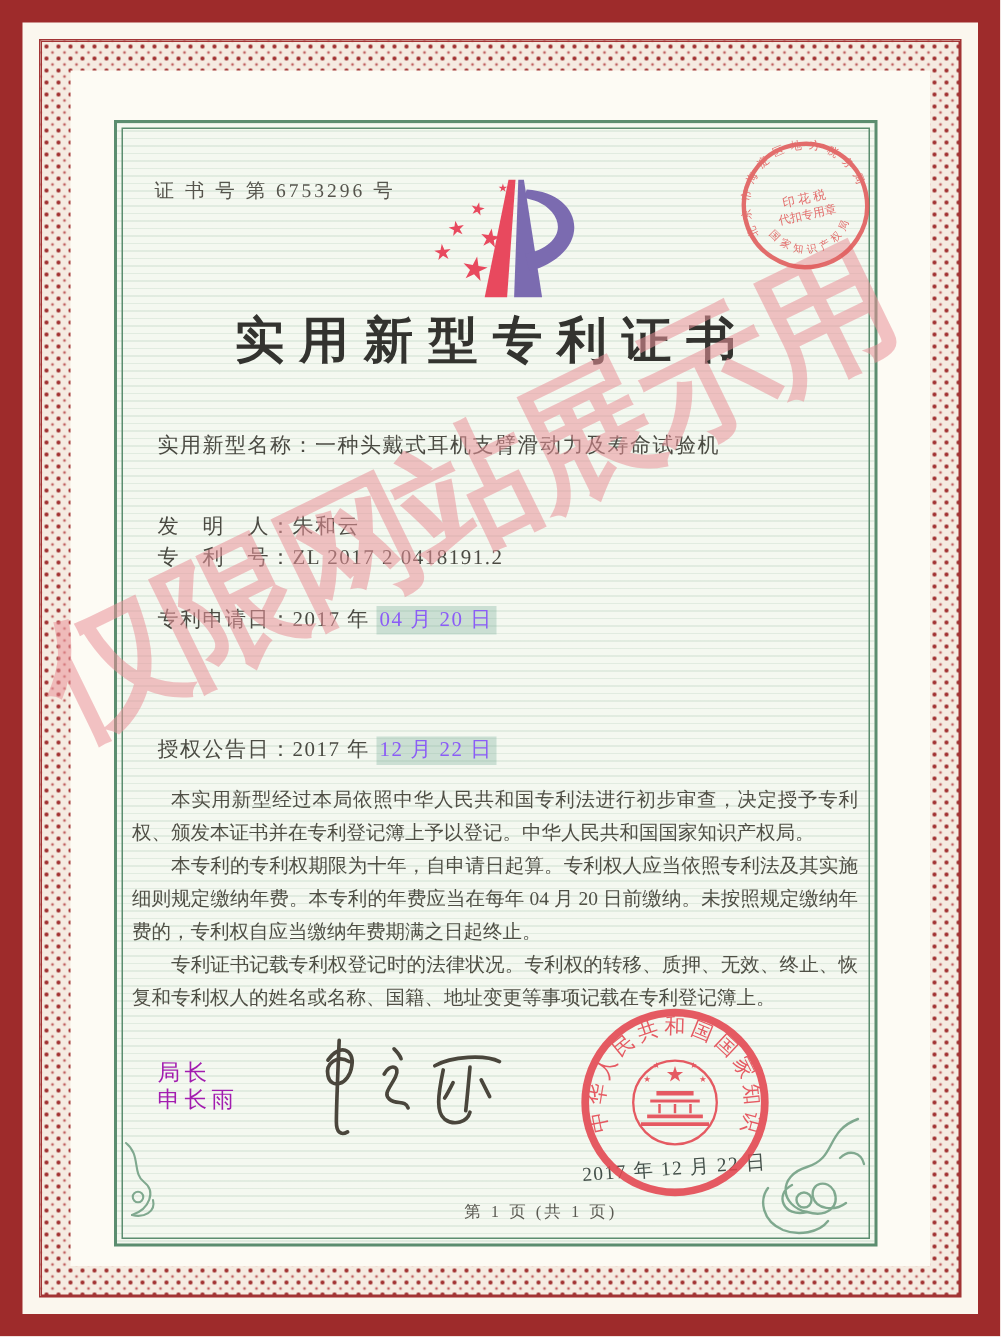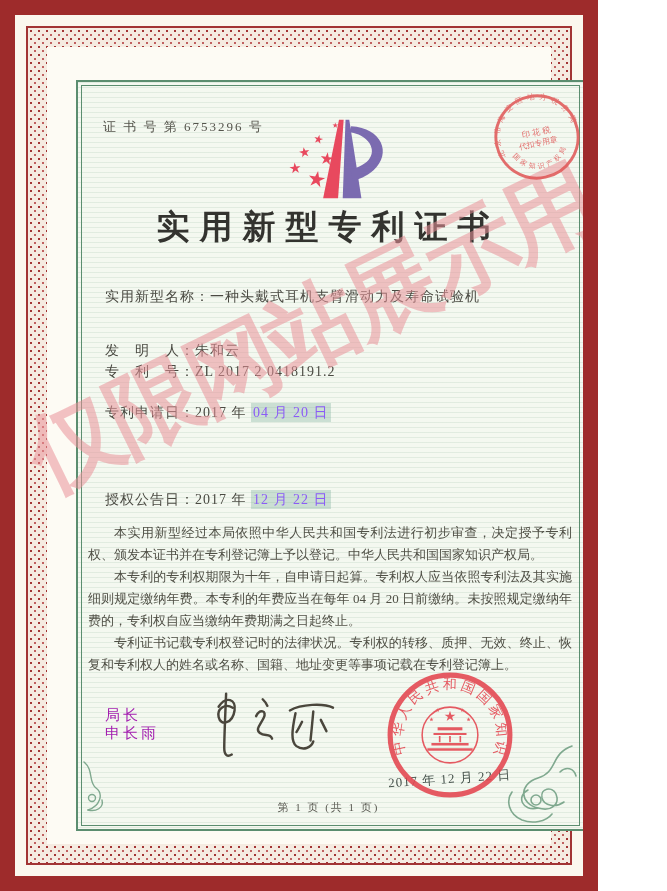--- a/index.html
+++ b/index.html
@@ -1,18 +1,18 @@
 <!DOCTYPE html>
 <html><head>
 <meta charset="utf-8">
 <style>
   html,body{margin:0;padding:0;background:#ffffff;}
   .card{
     position:relative;
-    width:598px;height:891px;
+    width:667px;height:891px;
     background:#fdfbf4;
     overflow:hidden;
     font-family:"Liberation Serif","DejaVu Serif",serif;
   }
   
   .border-maroon{position:absolute;inset:0;border:15px solid #9e2b2b;pointer-events:none;z-index:10;}
   .gap-white{position:absolute;inset:15px;background:#fbf7ee;}
   .band-pattern{
     position:absolute;inset:26px;
     background-color:#f5ebe1;
@@ -47,21 +47,21 @@
   .r0{top:288px}.r1{top:342px}.r2{top:363px}.r3{top:404px}.r4{top:455px}.r5{top:491px}
   .hl{background:rgba(110,165,145,0.30);padding:2px 2px;color:#8b5cf6;}
   .paras{
     position:absolute;left:88px;top:522px;width:484px;z-index:2;
     font-size:13px;line-height:22px;color:#4f4f45;text-align:justify;
   }
   .paras p{margin:0;text-indent:2em;}
   .officer{position:absolute;left:105px;z-index:2;font-size:15px;color:#a21caf;letter-spacing:3px;}
   .officer.t{top:706px}.officer.n{top:724px}
   .signature{position:absolute;left:198px;top:688px;z-index:2;}
-  .footer-page{position:absolute;left:76px;top:800px;width:505px;text-align:center;font-size:11px;color:#5a5a52;letter-spacing:2px;z-index:2;}
+  .footer-page{position:absolute;left:76px;top:800px;width:505px;text-align:center;font-size:11px;color:#5a5a52;letter-spacing:2px;z-index:2;padding-left:32px;}
   
   .watermark{
     position:absolute;left:34px;top:402px;z-index:5;
     font-size:92px;font-weight:600;color:rgba(233,145,153,0.55);
     letter-spacing:-4px;white-space:nowrap;
     transform:rotate(-26deg);transform-origin:0 50%;
     pointer-events:none;
   }
   .seal-date{position:absolute;left:388px;top:770px;z-index:3;font-size:13px;color:#44504a;letter-spacing:1px;transform:rotate(-4deg);white-space:nowrap;}
   .seal{position:absolute;left:386px;top:671px;z-index:6;opacity:0.88;}

